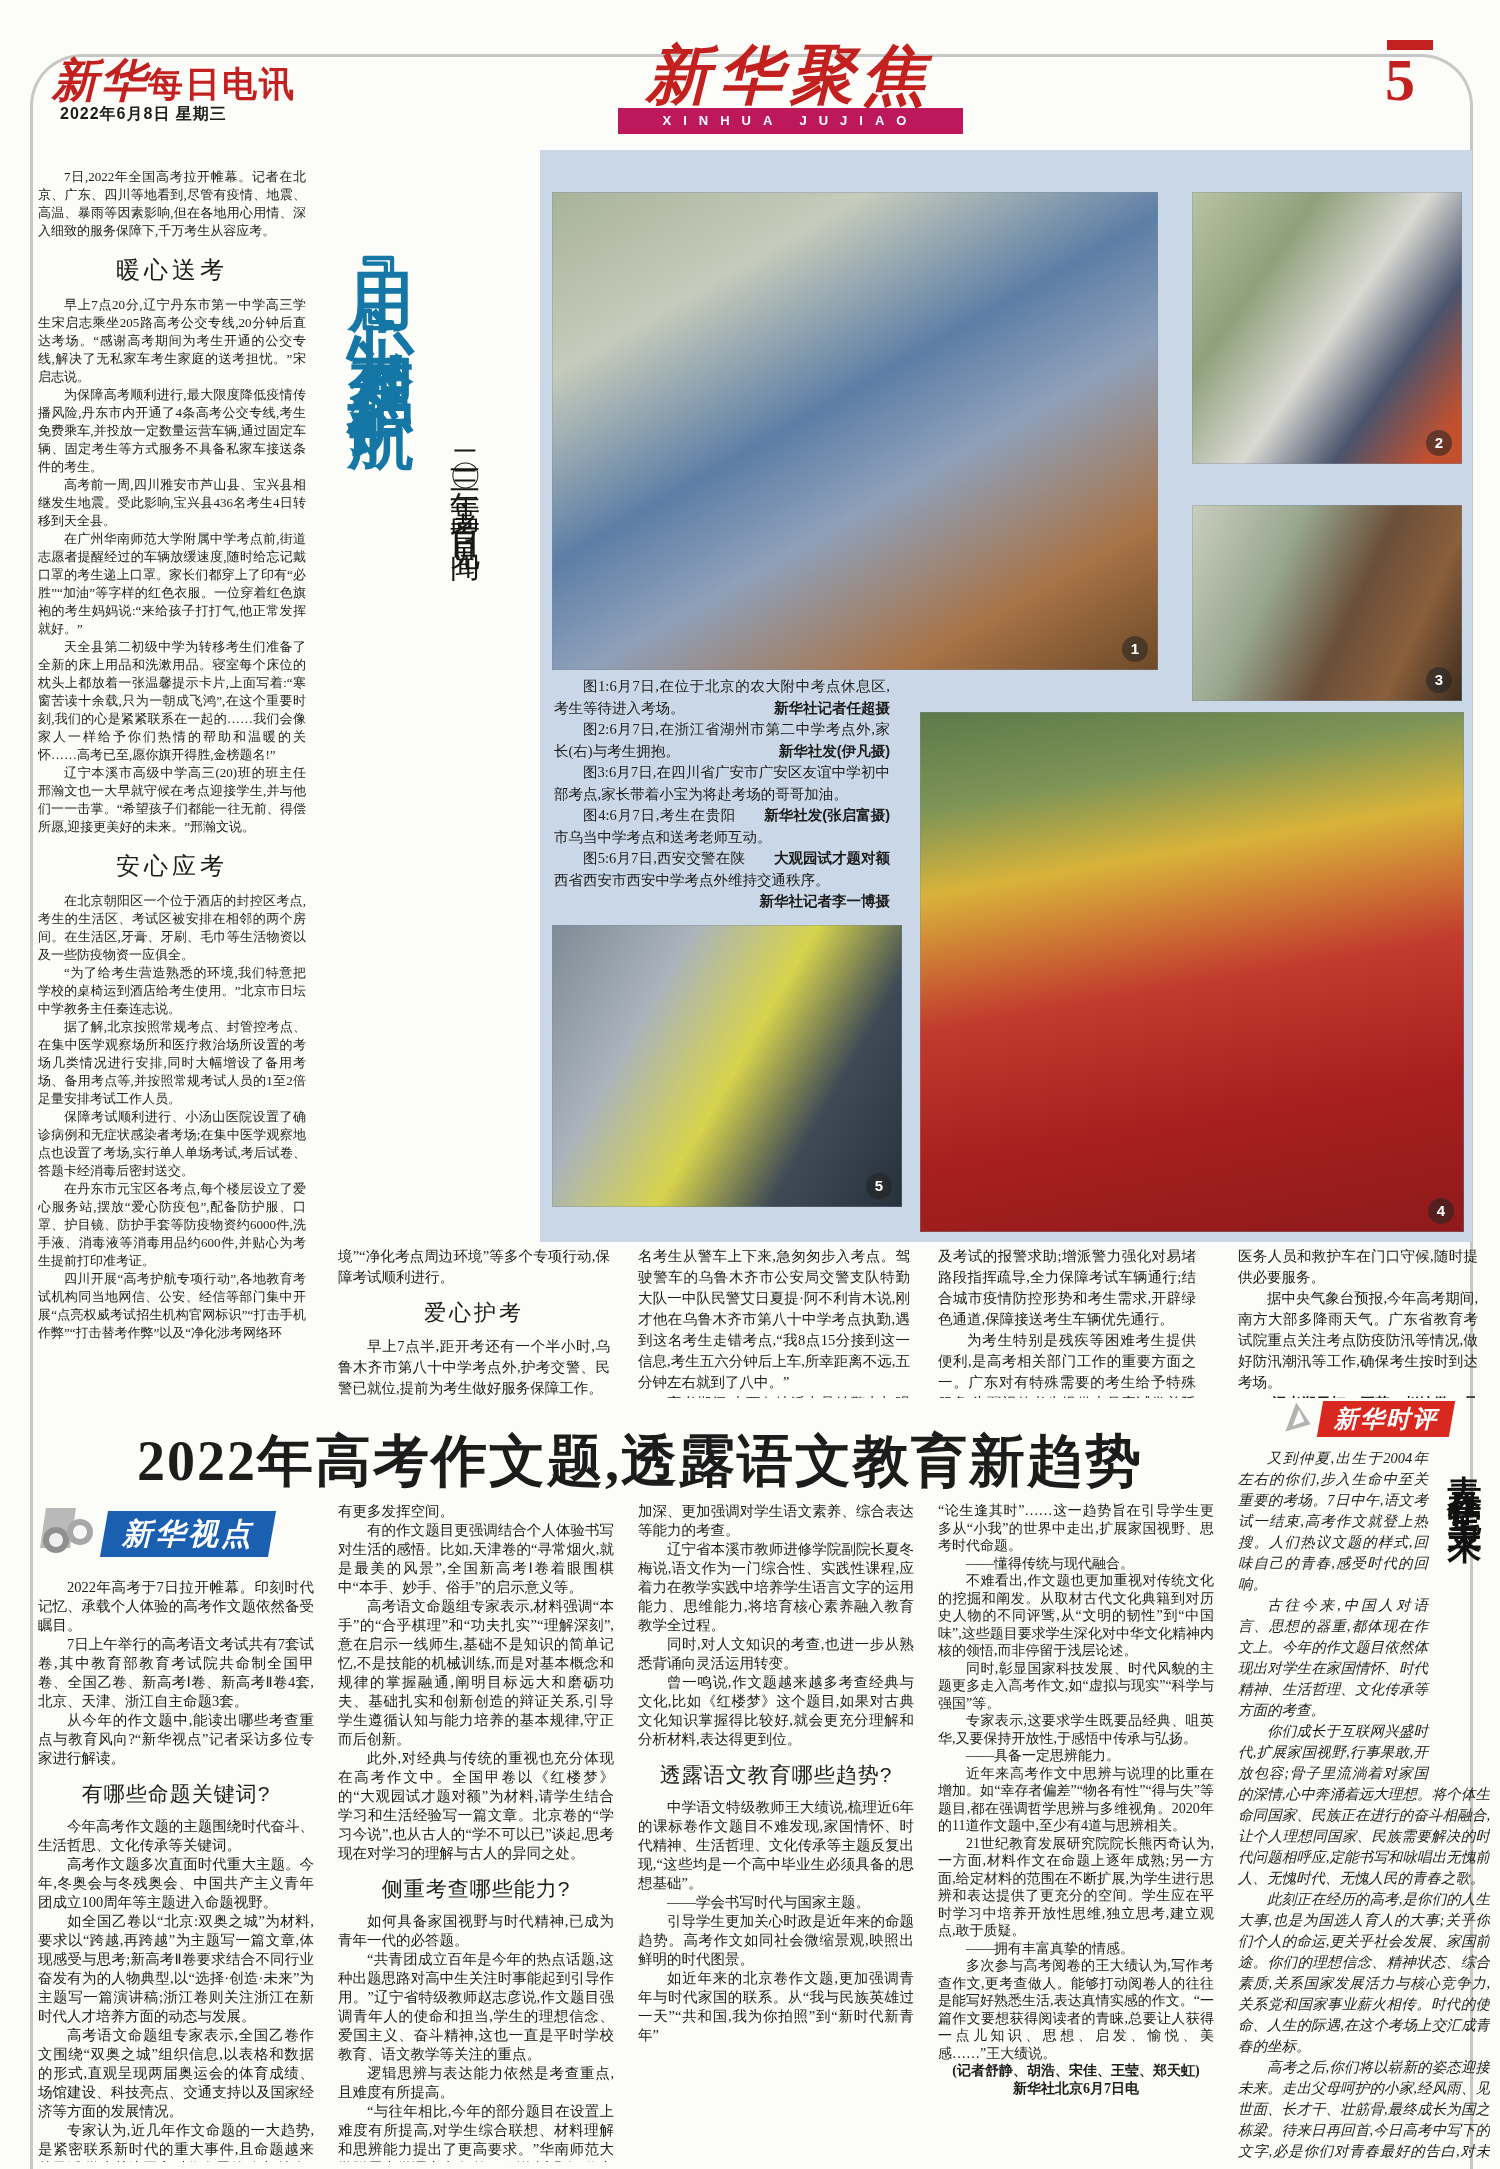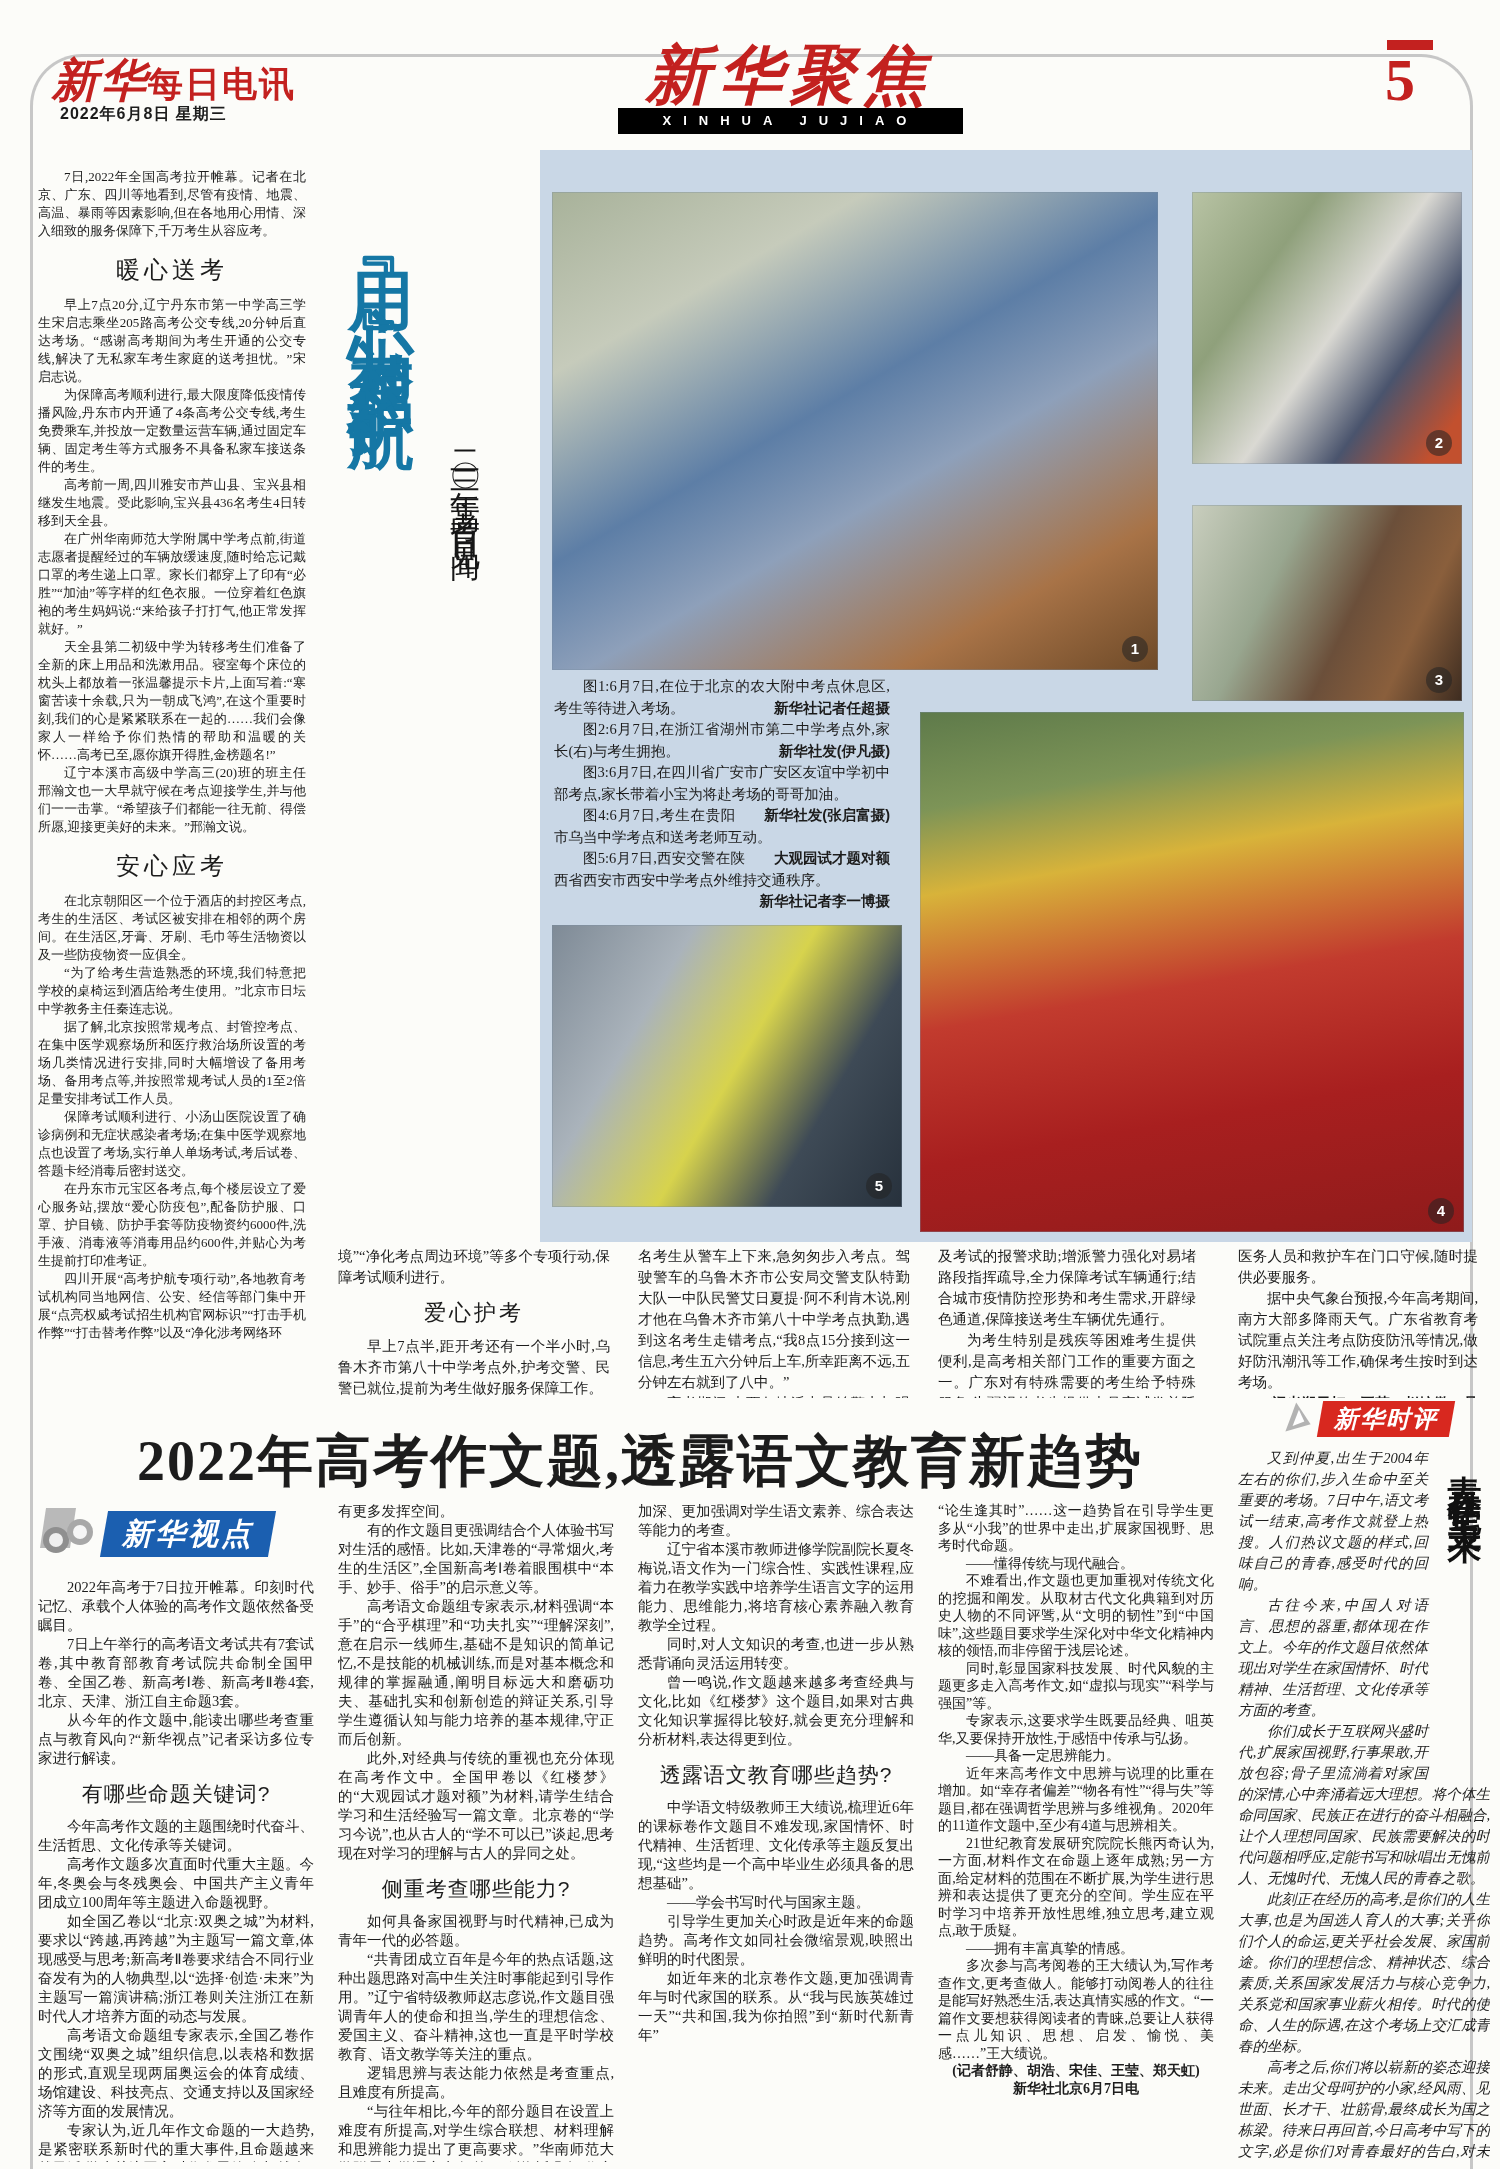--- a/index.html
+++ b/index.html
@@ -17,21 +17,21 @@
   .h-left{font-size:24px;letter-spacing:4px;}
   .h-mid{font-size:22px;margin:10px 0 8px;letter-spacing:3px;}
   .h-q{font-size:21px;margin:12px 0 9px;letter-spacing:1px;}
   
   .logo{color:#c3211f;white-space:nowrap;}
   .logo-x{font-size:46px;font-weight:bold;font-style:italic;letter-spacing:2px;}
   .logo-r{font-size:35px;font-weight:900;font-family:"Liberation Sans",sans-serif;letter-spacing:2px;}
   .date{font-family:"Liberation Sans",sans-serif;font-weight:bold;font-size:16px;letter-spacing:1px;}
   .sec-title{width:460px;text-align:center;color:#c3211f;font-size:64px;font-weight:900;
              font-style:italic;letter-spacing:8px;white-space:nowrap;}
-  .sec-bar{width:345px;height:26px;background:#000000;color:#fff;text-align:center;
+  .sec-bar{width:345px;height:26px;background:#be185d;color:#fff;text-align:center;
            font-family:"Liberation Sans",sans-serif;font-weight:bold;font-size:13px;
            line-height:26px;letter-spacing:12px;}
   .pageno-bar{width:46px;height:10px;background:#c3211f;margin-left:2px;}
   .pageno{color:#c3211f;font-size:60px;font-weight:bold;line-height:1;font-family:"Liberation Serif",serif;}
   
   .leftcol{left:38px;top:168px;width:268px;height:1230px;overflow:hidden;}
   .vhead{left:344px;top:220px;height:915px;writing-mode:vertical-rl;color:#1577a5;
          font-size:66px;font-weight:bold;letter-spacing:16px;line-height:74px;}
   .vsub{left:444px;top:428px;height:500px;writing-mode:vertical-rl;font-size:30px;
         letter-spacing:10px;line-height:42px;color:#161616;}
@@ -187,21 +187,21 @@
     <h3 class="h-q">有哪些命题关键词?</h3>
     <p class="tbot">今年高考作文题的主题围绕时代奋斗、生活哲思、文化传承等关键词。</p>
     <p class="tbot">高考作文题多次直面时代重大主题。今年,冬奥会与冬残奥会、中国共产主义青年团成立100周年等主题进入命题视野。</p>
     <p class="tbot">如全国乙卷以“北京:双奥之城”为材料,要求以“跨越,再跨越”为主题写一篇文章,体现感受与思考;新高考Ⅱ卷要求结合不同行业奋发有为的人物典型,以“选择·创造·未来”为主题写一篇演讲稿;浙江卷则关注浙江在新时代人才培养方面的动态与发展。</p>
     <p class="tbot">高考语文命题组专家表示,全国乙卷作文围绕“双奥之城”组织信息,以表格和数据的形式,直观呈现两届奥运会的体育成绩、场馆建设、科技亮点、交通支持以及国家经济等方面的发展情况。</p>
     <p class="tbot">专家认为,近几年作文命题的一大趋势,是紧密联系新时代的重大事件,且命题越来越灵活,学生关注国家时代发展的动态,就会</p>
   </div>
 
   <div class="abs bcol" style="left:338px;">
     <p class="tbot noind">有更多发挥空间。</p>
-    <p class="tbot">有的作文题目更强调结合个人体验书写对生活的感悟。比如,天津卷的“寻常烟火,考生的生活区”,全国新高考Ⅰ卷着眼围棋中“本手、妙手、俗手”的启示意义等。</p>
+    <p class="tbot">有的作文题目更强调结合个人体验书写对生活的感悟。比如,天津卷的“寻常烟火,就是最美的风景”,全国新高考Ⅰ卷着眼围棋中“本手、妙手、俗手”的启示意义等。</p>
     <p class="tbot">高考语文命题组专家表示,材料强调“本手”的“合乎棋理”和“功夫扎实”“理解深刻”,意在启示一线师生,基础不是知识的简单记忆,不是技能的机械训练,而是对基本概念和规律的掌握融通,阐明目标远大和磨砺功夫、基础扎实和创新创造的辩证关系,引导学生遵循认知与能力培养的基本规律,守正而后创新。</p>
     <p class="tbot">此外,对经典与传统的重视也充分体现在高考作文中。全国甲卷以《红楼梦》的“大观园试才题对额”为材料,请学生结合学习和生活经验写一篇文章。北京卷的“学习今说”,也从古人的“学不可以已”谈起,思考现在对学习的理解与古人的异同之处。</p>
     <h3 class="h-q">侧重考查哪些能力?</h3>
     <p class="tbot">如何具备家国视野与时代精神,已成为青年一代的必答题。</p>
     <p class="tbot">“共青团成立百年是今年的热点话题,这种出题思路对高中生关注时事能起到引导作用。”辽宁省特级教师赵志彦说,作文题目强调青年人的使命和担当,学生的理想信念、爱国主义、奋斗精神,这也一直是平时学校教育、语文教学等关注的重点。</p>
     <p class="tbot">逻辑思辨与表达能力依然是考查重点,且难度有所提高。</p>
     <p class="tbot">“与往年相比,今年的部分题目在设置上难度有所提高,对学生综合联想、材料理解和思辨能力提出了更高要求。”华南师范大学附属中学语文老师曾一鸣说,近几年,作文题的哲理意蕴</p>
   </div>
 
   <div class="abs bcol" style="left:638px;">

